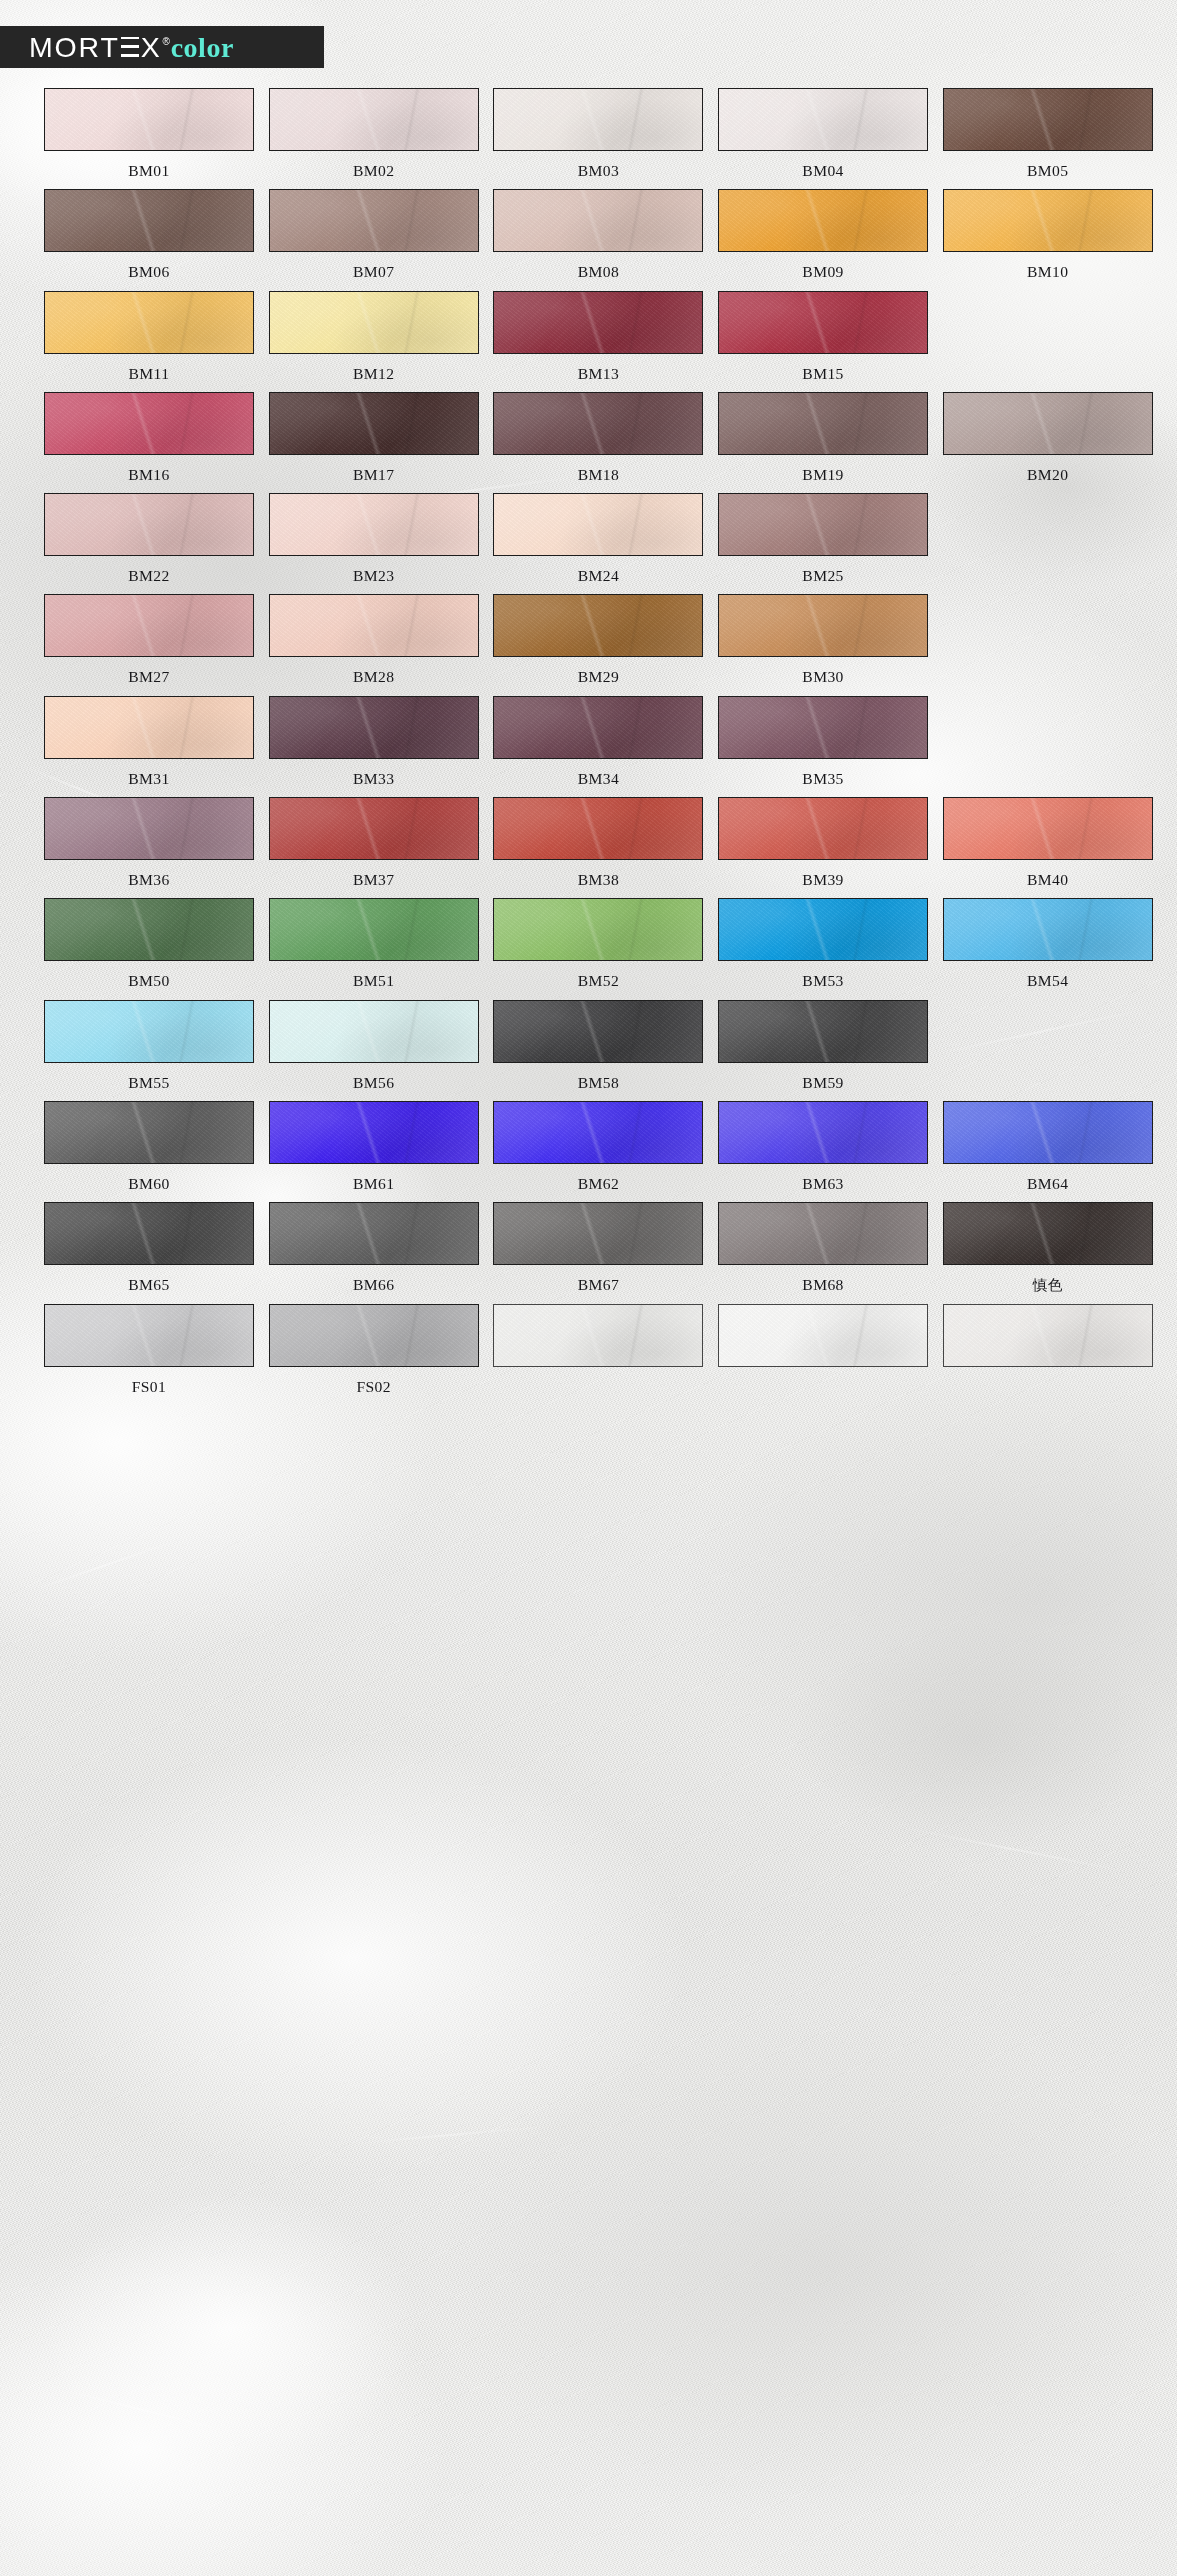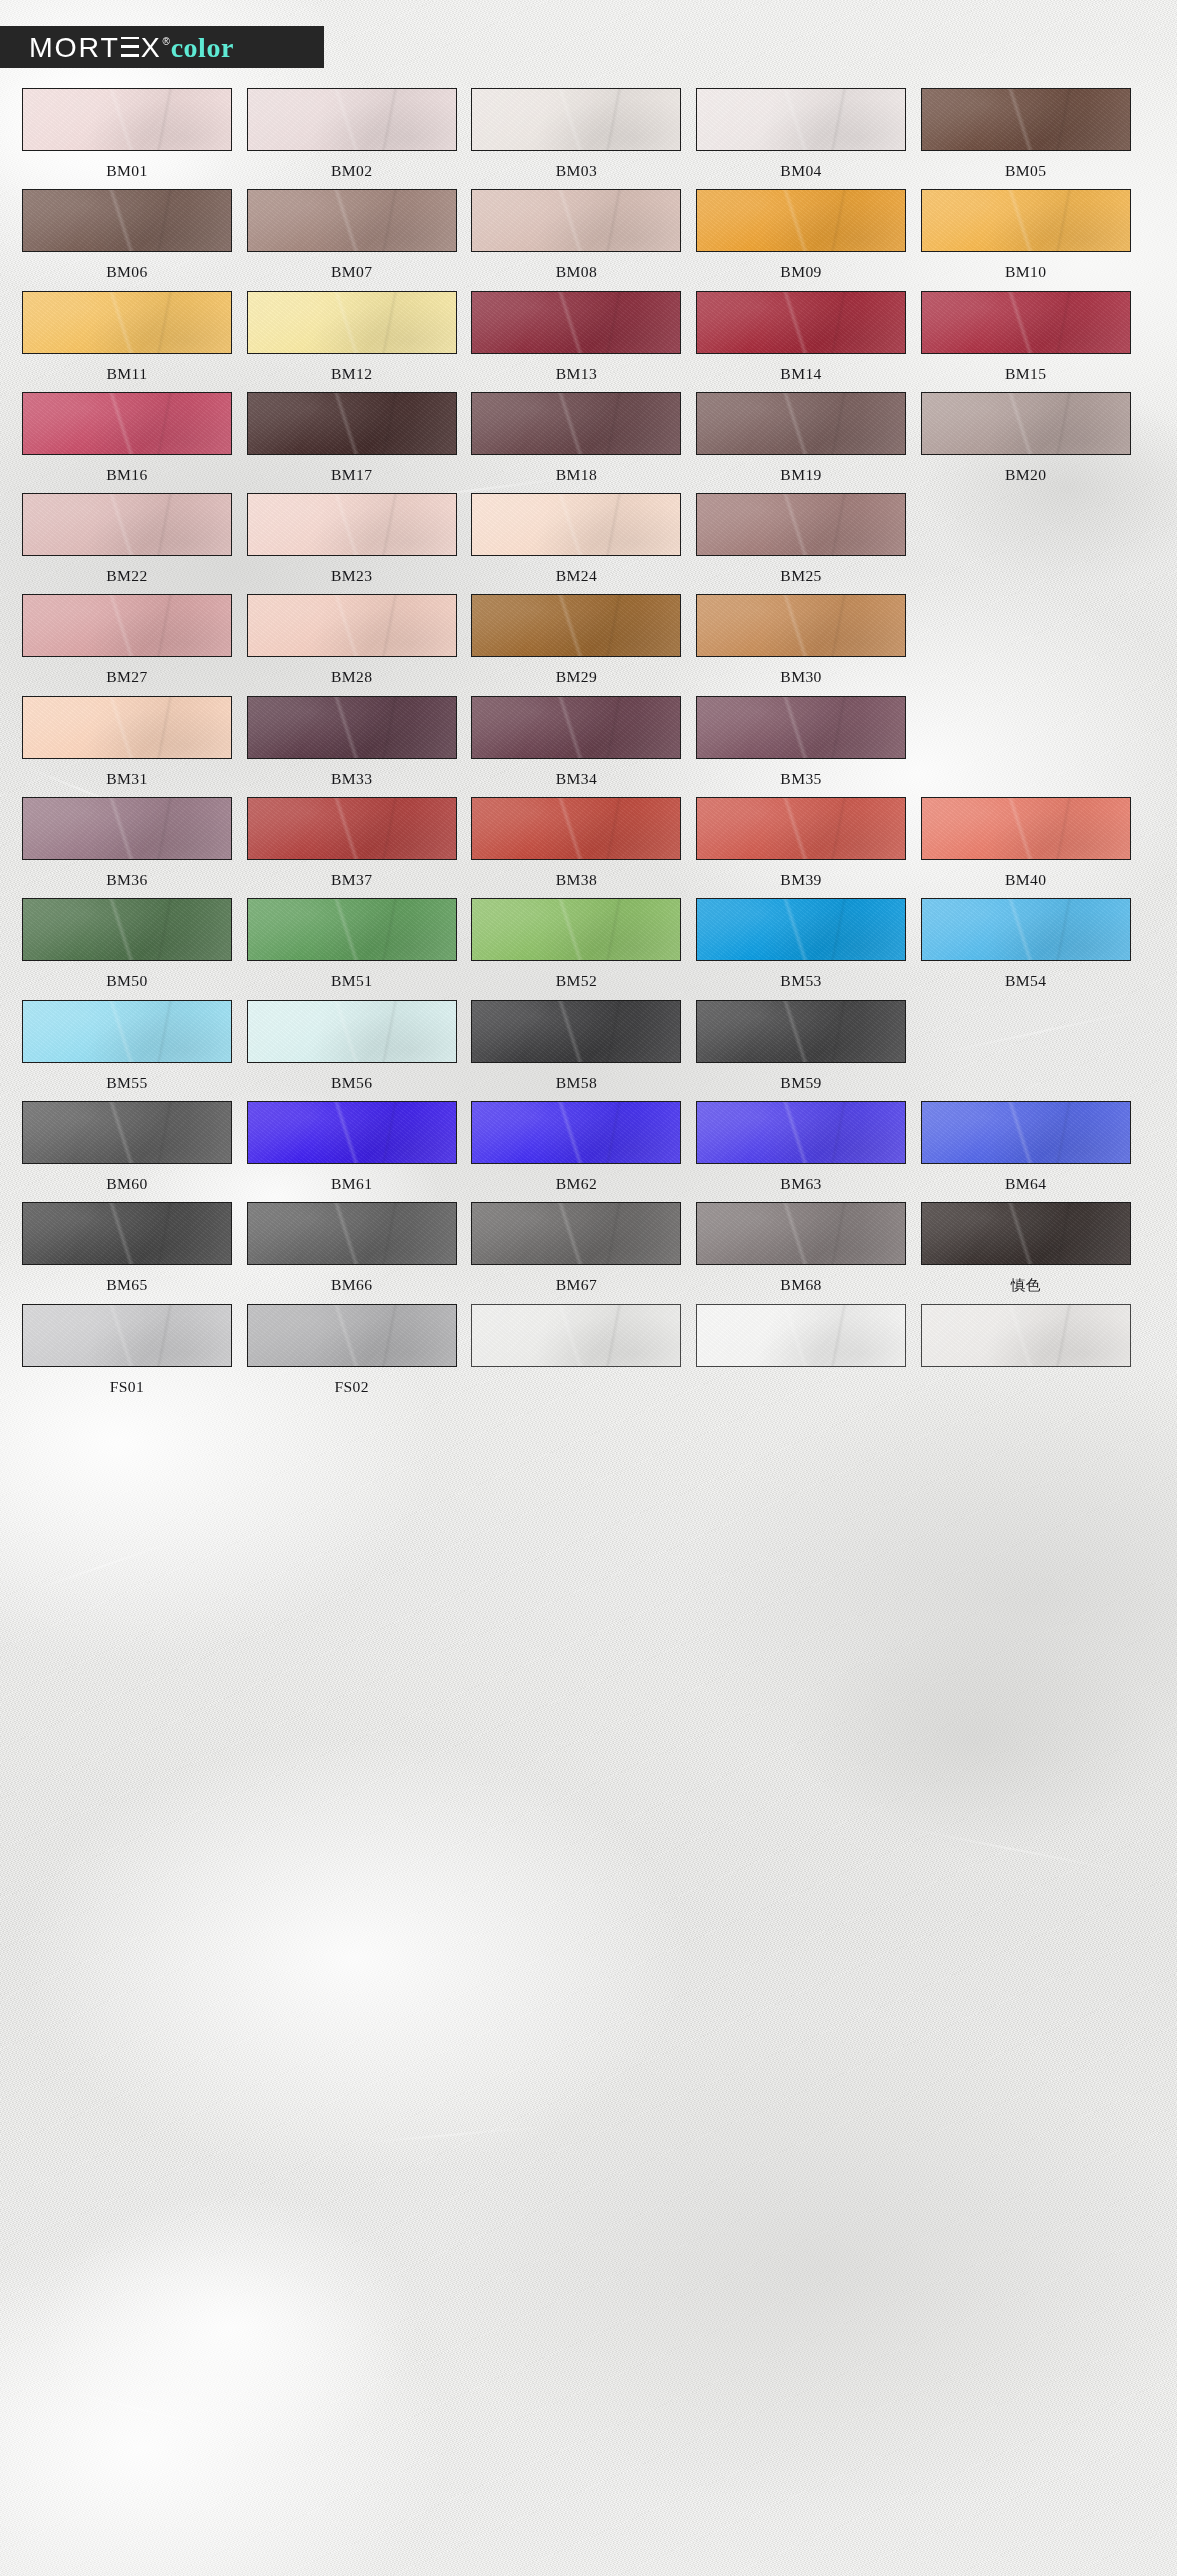--- a/index.html
+++ b/index.html
@@ -119,21 +119,21 @@
     font-weight: 700;
     font-size: 28px;
     color: #5eead4;
     letter-spacing: 0.5px;
     line-height: 1;
   }
 
   
   #grid {
     position: absolute;
-    left: 22px;
+    left: 44px;
     top: 88px;
     width: 1110px;
     z-index: 3;
   }
   .grid-row {
     display: flex;
     width: 100%;
     margin-bottom: 8.3px;
   }
   .cell {
@@ -282,24 +282,20 @@
         </div>
         <div class="cell">
           <div class="chip" style="background-color: rgb(248, 233, 164);"></div>
           <div class="chip-label">BM12</div>
         </div>
         <div class="cell">
           <div class="chip" style="background-color: rgb(142, 47, 63);"></div>
           <div class="chip-label">BM13</div>
         </div>
         <div class="cell">
-          <div class="chip" style="background-color: rgb(166, 44, 60);"></div>
-          <div class="chip-label">BM14</div>
-        </div>
-        <div class="cell">
           <div class="chip" style="background-color: rgb(173, 51, 70);"></div>
           <div class="chip-label">BM15</div>
         </div>
       </div>
       <div class="grid-row">
         <div class="cell">
           <div class="chip" style="background-color: rgb(201, 79, 106);"></div>
           <div class="chip-label">BM16</div>
         </div>
         <div class="cell">

